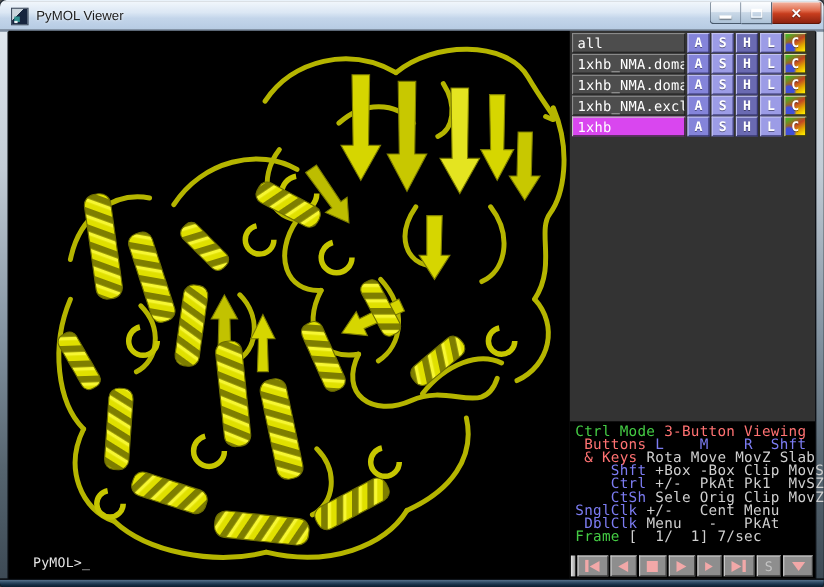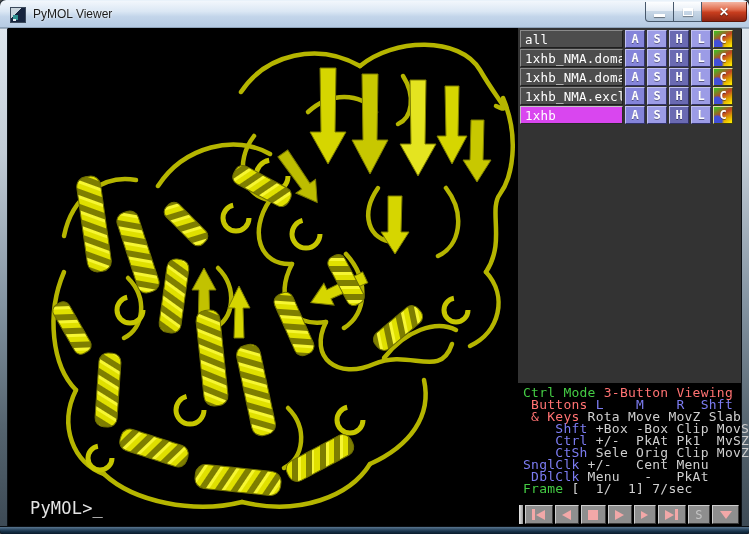--- a/index.html
+++ b/index.html
@@ -61,21 +61,21 @@
   .border-bottom {
     position:absolute; left:0; bottom:0; width:749px; height:8px;
     background:linear-gradient(#5a7690, #2a465f 40%, #132c42 70%, #0a1b2b);
     border-top:1px solid #0a0f14;
   }
 
   
   .viewport { position:absolute; left:8px; top:28px; width:510px; height:498px; background:#000; }
   .prompt {
     position:absolute; left:22px; bottom:8px;
-    font-family:"DejaVu Sans Mono", monospace; font-size:17px; color:#e4e4e4;
+    font-family:"DejaVu Sans Mono", monospace; font-size:12px; color:#e4e4e4;
     white-space:pre; letter-spacing:.2px;
   }
 
   
   .panel { position:absolute; left:518px; top:28px; width:223px; height:498px; background:#333333; }
   .objects { position:absolute; left:2px; top:2px; right:8px; }
   .obj-row { display:flex; height:18px; margin-bottom:1px; }
   .obj-name {
     flex:1 1 auto; height:18px; line-height:17px; padding-left:4px;
     font-family:"DejaVu Sans Mono", monospace; font-size:12.5px; color:#fff;

